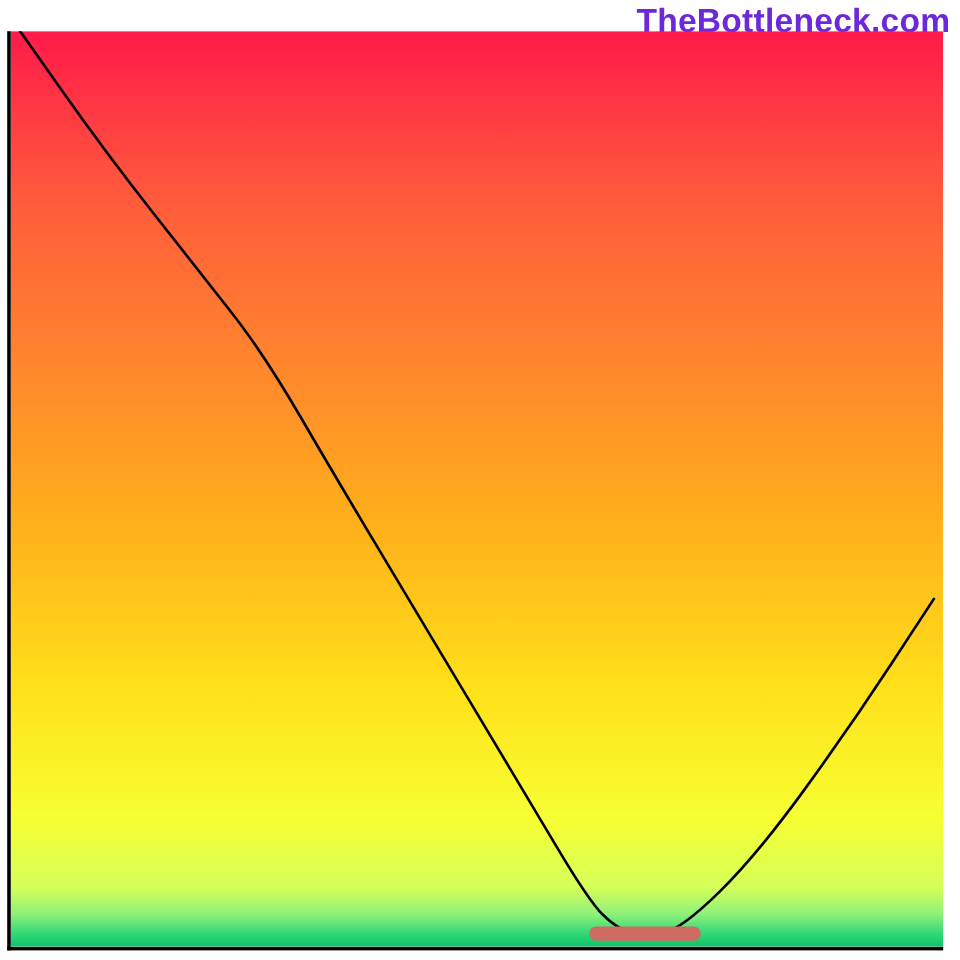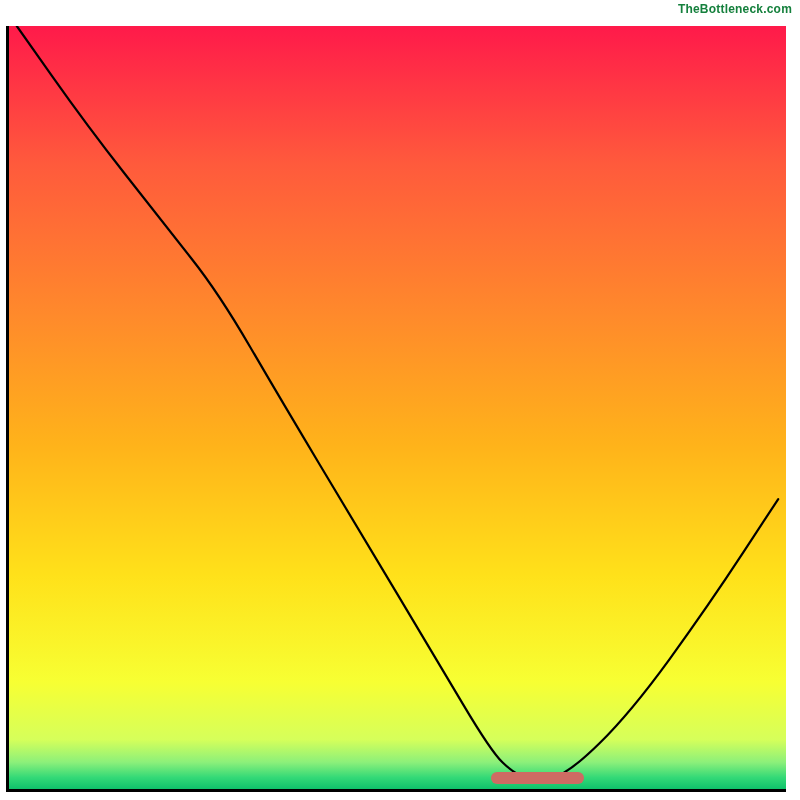--- a/index.html
+++ b/index.html
@@ -18,23 +18,23 @@
     width: 780px;
     height: 766px;
     box-sizing: border-box;
     border-left: 3px solid #000;
     border-bottom: 3px solid #000;
   }
   .watermark {
     position: absolute;
     right: 8px;
     top: 2px;
-    font-size: 12px;
+    font-size: 28px;
     font-weight: 600;
-    color: #15803d;
+    color: #6d28d9;
     letter-spacing: 0.2px;
   }
   .plot {
     position: absolute;
     left: 9px;   
     top: 26px;   
     width: 777px;
     height: 763px;
   }
   .gradient {

